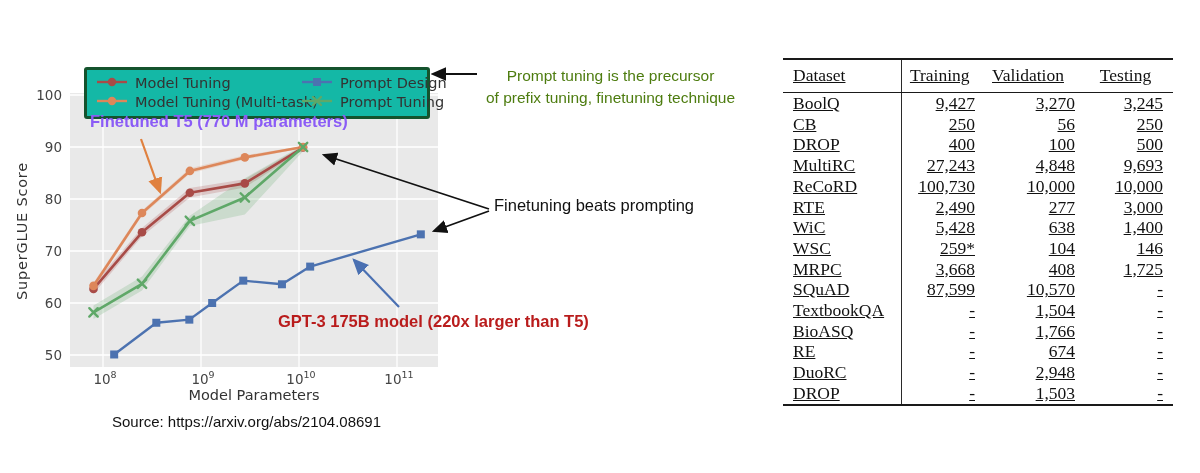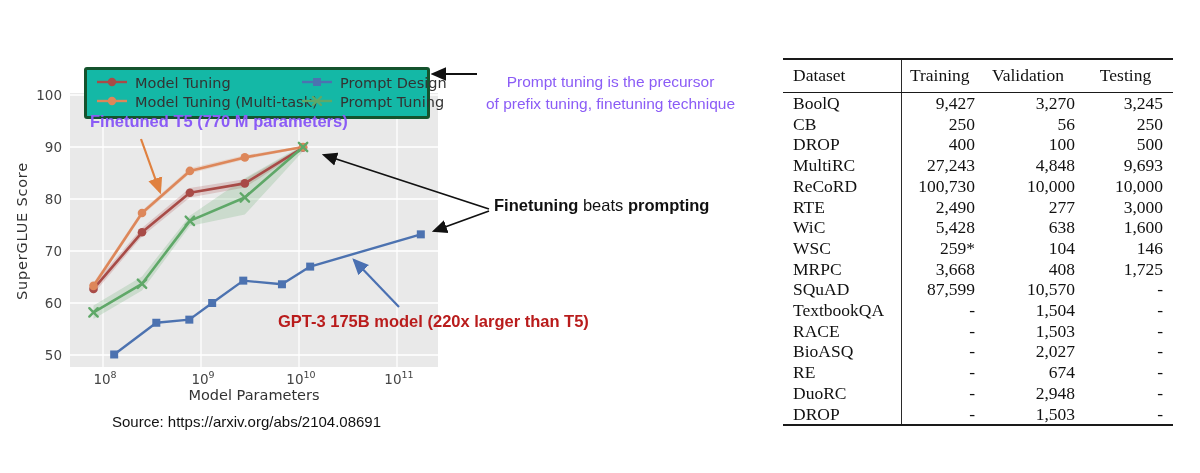--- a/index.html
+++ b/index.html
@@ -15,31 +15,31 @@
     position:absolute;left:84px;top:46px;width:322px;
     background:#14b8a6;border:3px solid #14532d;border-radius:3px;
     padding:4px 9px 5px 9px;display:grid;grid-template-columns:205px 1fr;row-gap:1px;margin-top:21px;
   }
   .legend-item{display:flex;align-items:center;gap:7px;white-space:nowrap;}
   .legend-label{font-size:14.5px;color:#333;font-family:"DejaVu Sans","Liberation Sans",sans-serif;}
 
   
   .ann{position:absolute;white-space:nowrap;}
   .ann-t5{left:90px;top:112px;font-size:16.5px;font-weight:bold;}
-  .ann-precursor{left:468px;top:71px;width:285px;text-align:center;font-size:15.5px;line-height:21.5px;color:#8b5cf6;white-space:normal;}
+  .ann-precursor{left:468px;top:65px;width:285px;text-align:center;font-size:15.5px;line-height:21.5px;color:#4d7c0f;white-space:normal;}
   .ann-beats{left:494px;top:196px;font-size:16.5px;color:#111;}
-  .ann-beats b{font-weight:bold;}
+  .ann-beats b{font-weight:normal;}
   .ann-gpt3{left:278px;top:312px;font-size:16.5px;font-weight:bold;}
   .ann-source{left:112px;top:413px;font-size:15px;color:#111;text-align:right;}
 
   
   .tablewrap{position:absolute;left:783px;top:58px;width:390px;
     font-family:"Liberation Serif","DejaVu Serif",serif;color:#111;}
   .tablewrap table{width:100%;border-collapse:collapse;table-layout:fixed;
-    border-top:2.2px solid #1a1a1a;border-bottom:2.6px solid #1a1a1a;}
+    border-top:2.2px solid #1a1a1a;border-bottom:2.6px solid #1a1a1a;text-decoration:underline;}
   .tablewrap th{font-weight:normal;font-size:17.5px;padding:5px 0 6px 0;border-bottom:1.4px solid #1a1a1a;text-align:center;}
   .tablewrap th:first-child{text-align:left;padding-left:10px;}
   .tablewrap th:first-child,.tablewrap td:first-child{border-right:1.1px solid #2a2a2a;}
   .tablewrap td{font-size:17.5px;line-height:20.7px;padding:0;}
   .tablewrap td:first-child{text-align:left;padding-left:10px;}
   .tablewrap td:nth-child(2){text-align:right;padding-right:3px;margin-top:32px;}
   .tablewrap td:nth-child(3){text-align:right;padding-right:3px;}
   .tablewrap td:nth-child(4){text-align:right;padding-right:10px;}
 </style>
 </head>
@@ -220,21 +220,21 @@
           <tr>
             <td>RTE</td>
             <td>2,490</td>
             <td>277</td>
             <td>3,000</td>
           </tr>
           <tr>
             <td>WiC</td>
             <td>5,428</td>
             <td>638</td>
-            <td>1,600</td>
+            <td>1,400</td>
           </tr>
           <tr>
             <td>WSC</td>
             <td>259*</td>
             <td>104</td>
             <td>146</td>
           </tr>
           <tr>
             <td>MRPC</td>
             <td>3,668</td>
@@ -247,29 +247,23 @@
             <td>10,570</td>
             <td>-</td>
           </tr>
           <tr>
             <td>TextbookQA</td>
             <td>-</td>
             <td>1,504</td>
             <td>-</td>
           </tr>
           <tr>
-            <td>RACE</td>
-            <td>-</td>
-            <td>1,503</td>
-            <td>-</td>
-          </tr>
-          <tr>
             <td>BioASQ</td>
             <td>-</td>
-            <td>2,027</td>
+            <td>1,766</td>
             <td>-</td>
           </tr>
           <tr>
             <td>RE</td>
             <td>-</td>
             <td>674</td>
             <td>-</td>
           </tr>
           <tr>
             <td>DuoRC</td>

